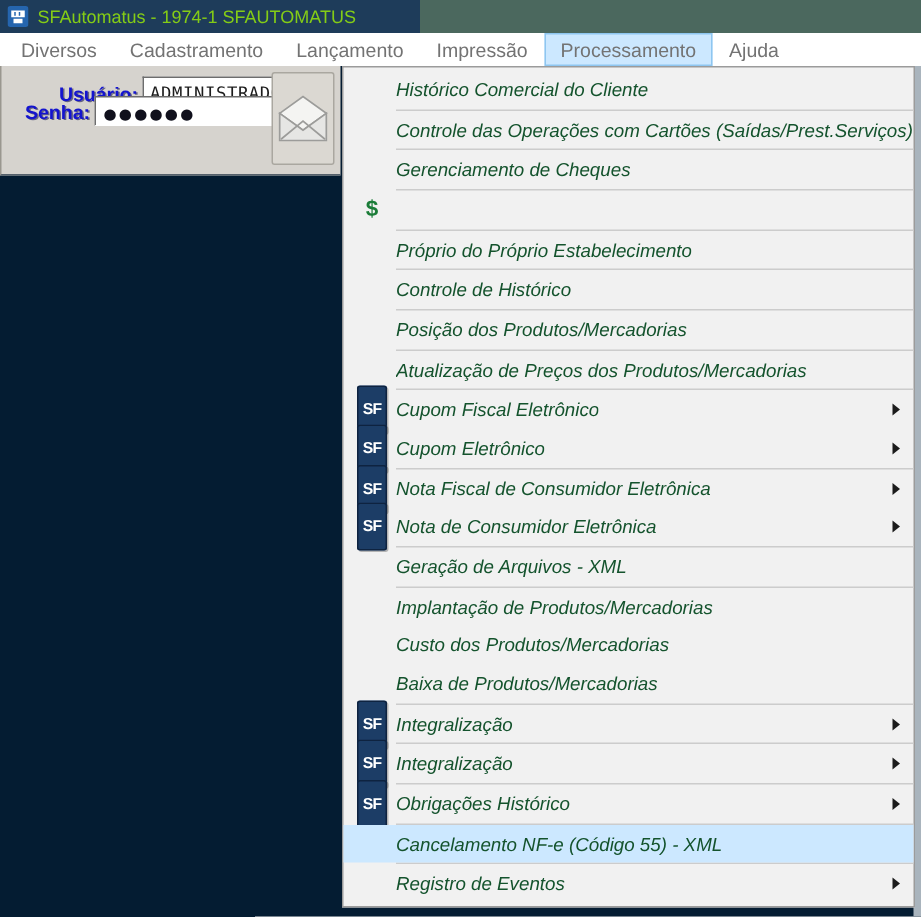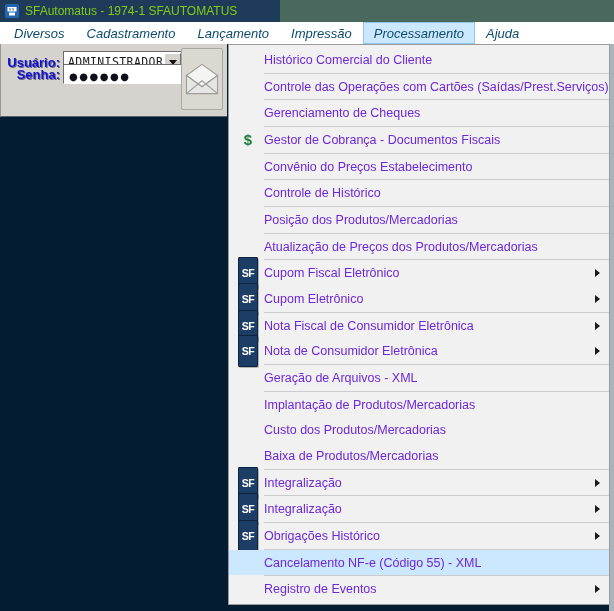--- a/index.html
+++ b/index.html
@@ -13,28 +13,28 @@
   .title-text { color:#84cc16; font-size:12px; white-space:nowrap; }
 
   
   .green-patch { position:absolute; left:280px; top:0; width:334px; height:24px;
     background:var(--green,#4b685e); }
 
   
   .menubar { position:absolute; left:0; top:22px; width:614px; height:22px;
     background:#ffffff; display:flex; align-items:stretch; padding-left:3px; z-index:2; }
   .menubar-item { display:flex; align-items:center; padding:0 10px; font-size:13px;
-    color:#0c4a6e; border:1px solid transparent; cursor:default; white-space:nowrap;font-style:italic; }
+    color:#737373; border:1px solid transparent; cursor:default; white-space:nowrap; }
   .menubar-item.active { background:var(--hl,#cce8ff); border-color:var(--hlborder,#8ec6f0); }
 
   
   .login-panel { position:absolute; left:0; top:44px; width:227px; height:73px;
     background:var(--panel,#d6d3ce); border-left:1px solid #9a978f; border-bottom:1px solid #55606b; }
   .login-row { position:absolute; display:flex; align-items:center; }
-  .row-user { left:0; top:7px; }
+  .row-user { left:0; top:7px;padding-left:32px; }
   .row-pass { left:0; top:20px; }
   .login-label { display:inline-block; width:62px; text-align:right; font-size:13px; font-weight:bold;
     color:var(--labelblue,#1414cf); text-shadow:1px 1px 0 rgba(8,8,70,0.55); padding-right:3px; }
   .sunken { border-top:1px solid #6d6d6d; border-left:1px solid #6d6d6d;
     border-bottom:1px solid #ffffff; border-right:1px solid #ffffff; background:#ffffff; }
   .combo { width:120px; height:22px; display:flex; align-items:center; }
   .combo-text { flex:1; font-family:"DejaVu Sans Mono", monospace; font-size:11.5px; color:#1c1c1c;
     padding-left:4px; letter-spacing:0.4px; white-space:nowrap; overflow:hidden; }
   .combo-btn { width:17px; height:18px; margin-right:1px; background:#d6d3ce;
     border-top:1px solid #ffffff; border-left:1px solid #ffffff;
@@ -49,21 +49,21 @@
     display:flex; align-items:center; justify-content:center; cursor:pointer; }
 
   
   .dropdown { position:absolute; left:228px; top:44px; width:382px; height:561px;
     background:var(--menubg,#f1f1f1); border:1px solid #9b9b9b; padding:2px 0;
     display:flex; flex-direction:column; z-index:3; }
   .menu-item { flex:1 1 0; min-height:0; display:flex; align-items:center; padding-left:3px;
     position:relative; cursor:default; }
   .menu-item.highlighted { background:var(--hl,#cce8ff); }
   .menu-gutter { width:32px; display:flex; align-items:center; justify-content:center; flex:none; }
-  .menu-label { font-size:12.5px; color:#6d28d9; white-space:nowrap; overflow:hidden; }
+  .menu-label { font-size:12.5px; color:#14532d; white-space:nowrap; overflow:hidden;font-style:italic; }
   .submenu-arrow { position:absolute; right:9px; top:50%; transform:translateY(-50%);
     width:0; height:0; border-top:4px solid transparent; border-bottom:4px solid transparent;
     border-left:5px solid #1b1b1b; }
   .menu-sep { flex:none; height:1px; background:#cccccc; margin-left:35px; }
   .dollar-icon { color:var(--dollar,#1b7c38); font-weight:bold; font-size:15px; }
   .sf-badge { width:20px; height:32px; background:var(--sf,#1c3d66); color:#ffffff;
     font-size:10.5px; font-weight:bold; display:flex; align-items:center; justify-content:center;
     border-radius:2px; box-shadow:inset 0 0 0 1px #0e2340, 1px 1px 0 rgba(0,0,0,0.25);
     letter-spacing:-0.5px; }
 
@@ -136,26 +136,25 @@
     <div class="menu-sep"></div>
     <div class="menu-item">
       <span class="menu-gutter"></span>
       <span class="menu-label">Gerenciamento de Cheques</span>
     </div>
     <div class="menu-sep"></div>
     <div class="menu-item">
       <span class="menu-gutter">
         <span class="dollar-icon">$</span>
       </span>
-      <span class="menu-label">Gestor de Cobrança - Documentos Fiscais</span>
-    </div>
-    <div class="menu-sep"></div>
-    <div class="menu-item">
-      <span class="menu-gutter"></span>
-      <span class="menu-label">Convênio do Preços Estabelecimento</span>
+    </div>
+    <div class="menu-sep"></div>
+    <div class="menu-item">
+      <span class="menu-gutter"></span>
+      <span class="menu-label">Próprio do Próprio Estabelecimento</span>
     </div>
     <div class="menu-sep"></div>
     <div class="menu-item">
       <span class="menu-gutter"></span>
       <span class="menu-label">Controle de Histórico</span>
     </div>
     <div class="menu-sep"></div>
     <div class="menu-item">
       <span class="menu-gutter"></span>
       <span class="menu-label">Posição dos Produtos/Mercadorias</span>

